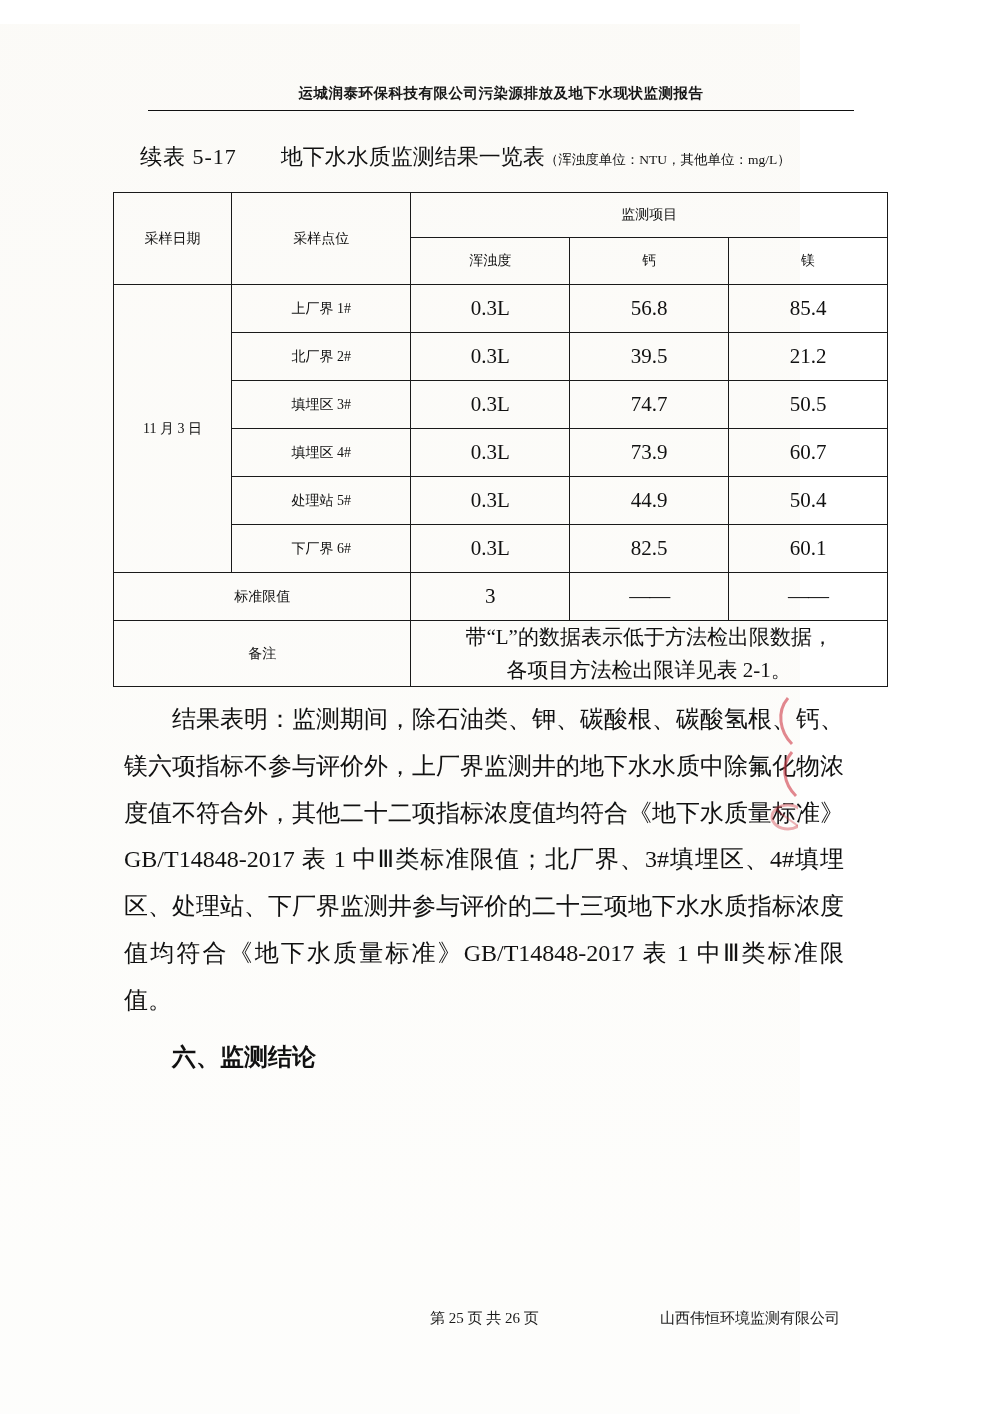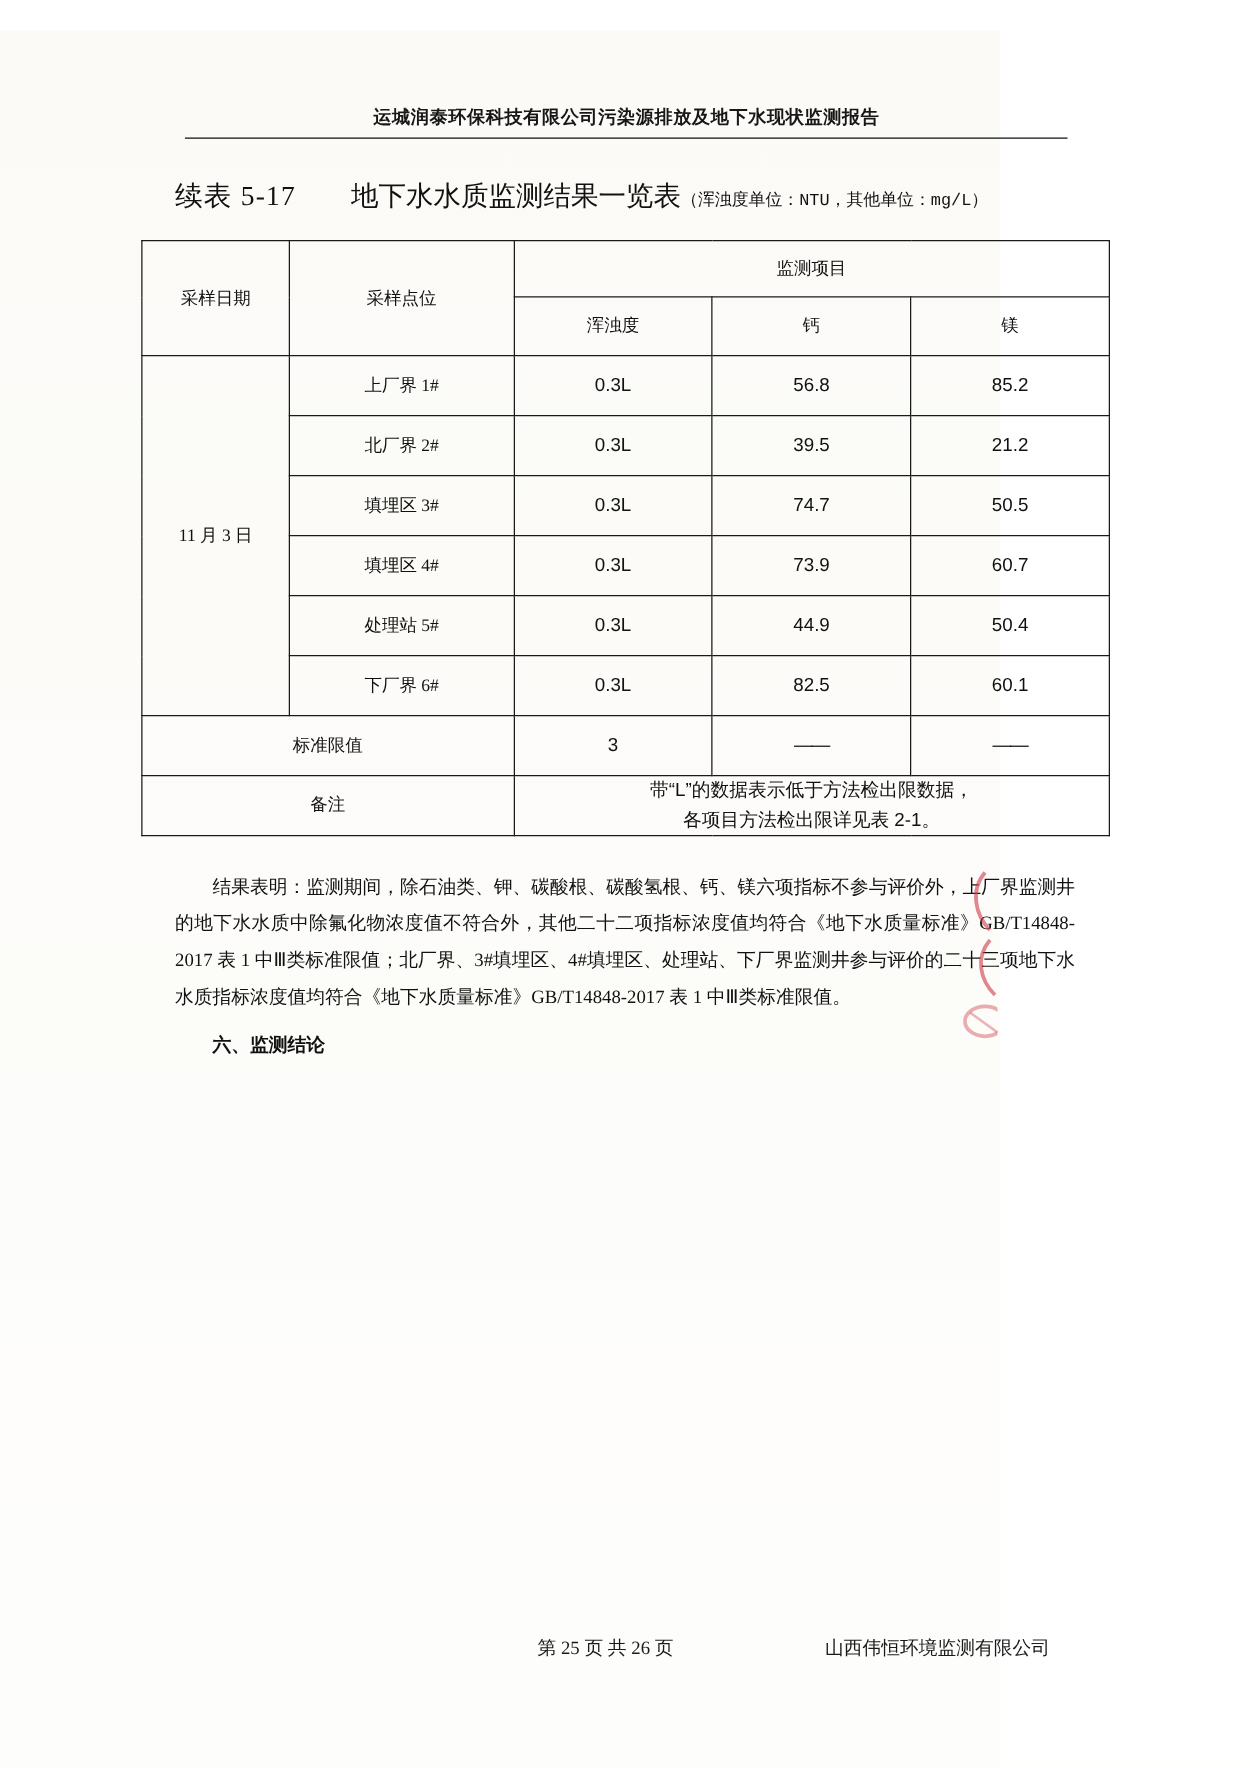--- a/index.html
+++ b/index.html
@@ -56,40 +56,40 @@
     white-space: nowrap;
   }
   .table-title .t-num {
     letter-spacing: 1px;
   }
   .table-title .t-main {
     margin-left: 44px;
   }
   .table-title .t-unit {
     font-size: 13.5px;
-    font-family: Liberation Mono, monospace;
+    font-family: Liberation Serif, serif;
   }
   table.data {
     position: absolute;
     left: 113px;
     top: 168px;
     width: 775px;
     border-collapse: collapse;
     font-size: 16px;
     color: #111;
   }
   table.data td, table.data th {
     border: 1.1px solid #1a1a1a;
     text-align: center;
     vertical-align: middle;
     font-weight: normal;
     padding: 0;
     height: 47px;
-    font-family: Liberation Sans, sans-serif;
-    font-size: 15px;
+    font-family: Liberation Serif, serif;
+    font-size: 21px;
   }
   table.data td.cjk, table.data th.cjk {
     font-family: "Liberation Serif", serif;
     font-size: 14px;
   }
   table.data .hdr-tall {
     height: 46px;
   }
   table.data .big-head {
     height: 44px;
@@ -103,24 +103,24 @@
   }
   .note-cell {
     line-height: 1.55;
     padding: 6px 10px;
     font-size: 16px;
     font-family: "Liberation Serif", serif;
     height: 60px;
   }
   .body-text {
     position: absolute;
-    left: 140px;
+    left: 124px;
     top: 672px;
     width: 720px;
-    font-size: 15px;
+    font-size: 24px;
     line-height: 1.95;
     color: #111;
     text-align: justify;
   }
   .body-text p {
     margin: 0 0 2px 0;
     text-indent: 2em;
   }
   .body-text p.section-head {
     text-indent: 2em;
@@ -183,21 +183,21 @@
         <td class="cjk col-v hdr-tall">浑浊度</td>
         <td class="cjk col-v hdr-tall">钙</td>
         <td class="cjk col-v hdr-tall">镁</td>
       </tr>
 
       <tr>
         <td class="cjk" rowspan="6">11 月 3 日</td>
         <td class="cjk">上厂界 1#</td>
         <td>0.3L</td>
         <td>56.8</td>
-        <td>85.2</td>
+        <td>85.4</td>
       </tr>
       <tr>
         <td class="cjk">北厂界 2#</td>
         <td>0.3L</td>
         <td>39.5</td>
         <td>21.2</td>
       </tr>
       <tr>
         <td class="cjk">填埋区 3#</td>
         <td>0.3L</td>

